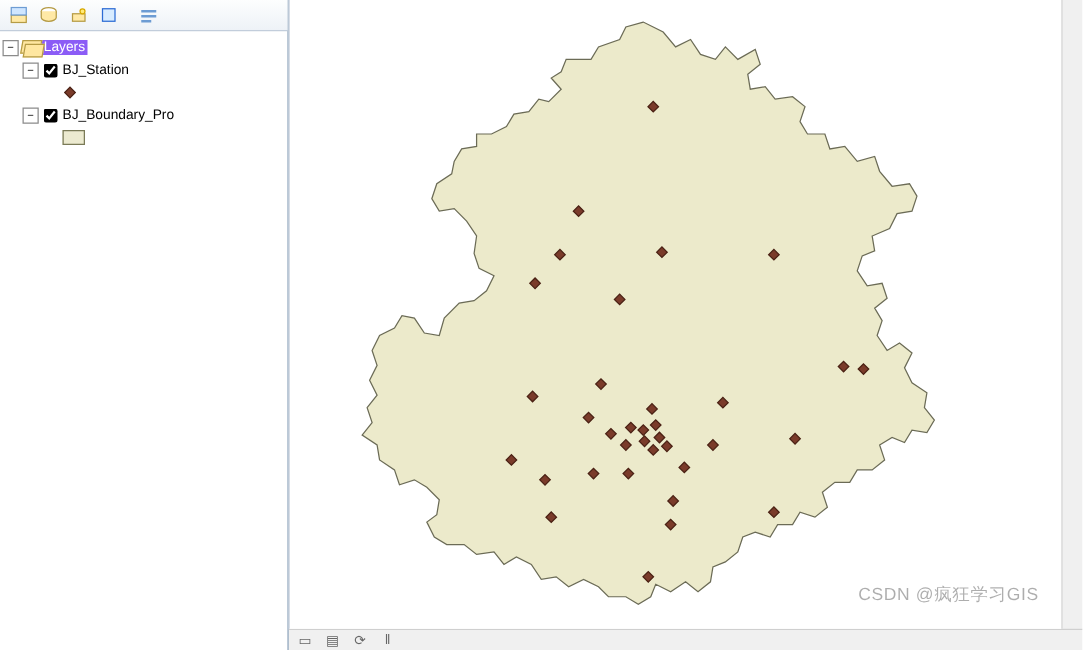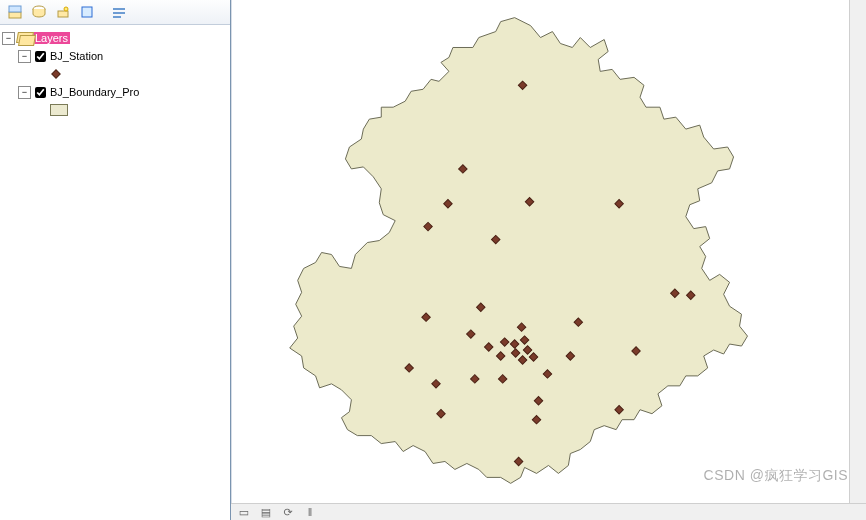--- a/index.html
+++ b/index.html
@@ -12,31 +12,31 @@
   .toc-toolbar{height:24px;background:linear-gradient(#fdfefe,#eef2f7);border-bottom:1px solid #c2cddb;display:flex;align-items:center;gap:2px;padding:0 4px}
   .tbtn{width:20px;height:20px;border:1px solid transparent;border-radius:2px;display:flex;align-items:center;justify-content:center;cursor:pointer}
   .tree{flex:1;padding:4px 2px;overflow:auto}
   .node{display:flex;align-items:center;height:18px;gap:2px;white-space:nowrap}
   .ind{display:inline-block;width:14px}
   .exp{width:11px;height:11px;border:1px solid #8b8b8b;background:#fff;color:#000;display:flex;align-items:center;justify-content:center;font-size:9px;line-height:9px;cursor:pointer}
   .chk{width:11px;height:11px;accent-color:#000;margin:0 2px}
   .lyr-icon{width:14px;height:12px;display:inline-block;position:relative}
   .lyr-icon::before{content:"";position:absolute;left:0;top:0;width:14px;height:9px;background:#ffe7a0;border:1px solid #b59b45;transform:skewX(-10deg)}
   .lyr-icon::after{content:"";position:absolute;left:2px;top:3px;width:14px;height:9px;background:#ffe7a0;border:1px solid #b59b45;transform:skewX(-10deg)}
-  .sel{background:#ec4899;color:#fff;padding:0 2px}
+  .sel{background:#8b5cf6;color:#fff;padding:0 2px}
   .swatch{width:16px;height:10px;border:1px solid #7a7a57;background:#ecead0;display:inline-block}
   
   .map-wrap{flex:1;display:flex;flex-direction:column}
   .map{flex:1;position:relative;background:#fff;border-left:1px solid #d7dde6}
   svg.map-svg{width:100%;height:100%}
   .scrollbar{width:16px;background:#f0f0f0;border-left:1px solid #cfcfcf}
   .scrollbar-h{height:16px;background:#f0f0f0;border-top:1px solid #cfcfcf;display:flex;align-items:center;padding-left:6px;gap:8px}
   .map-row{display:flex;flex:1}
   .footer-ico{width:14px;height:14px;display:flex;align-items:center;justify-content:center;color:#666}
-  .watermark{position:absolute;right:1px;bottom:18px;color:rgba(0,0,0,.32);font-size:14px;font-family:"Microsoft YaHei",sans-serif;pointer-events:none;letter-spacing:.5px}
+  .watermark{position:absolute;right:18px;bottom:18px;color:rgba(0,0,0,.32);font-size:14px;font-family:"Microsoft YaHei",sans-serif;pointer-events:none;letter-spacing:.5px}
 </style>
 </head>
 <body>
 
 <div class="app">
 
   <div class="toc">
     <div class="toc-toolbar">
       <div class="tbtn">
           <svg width="14" height="14">

